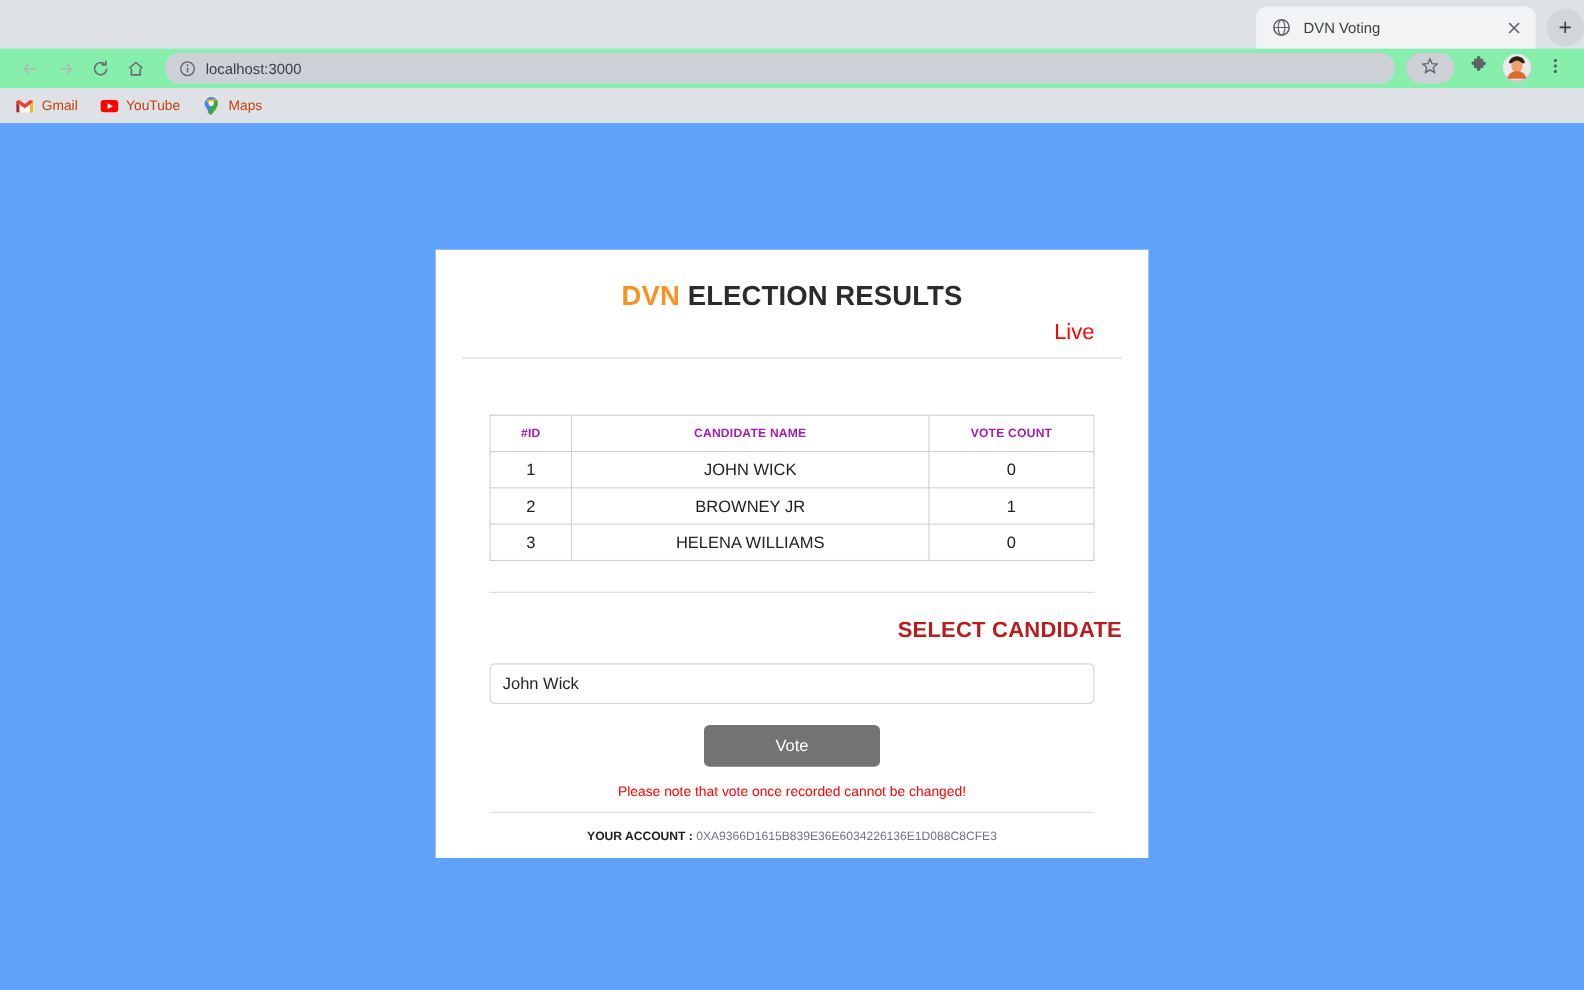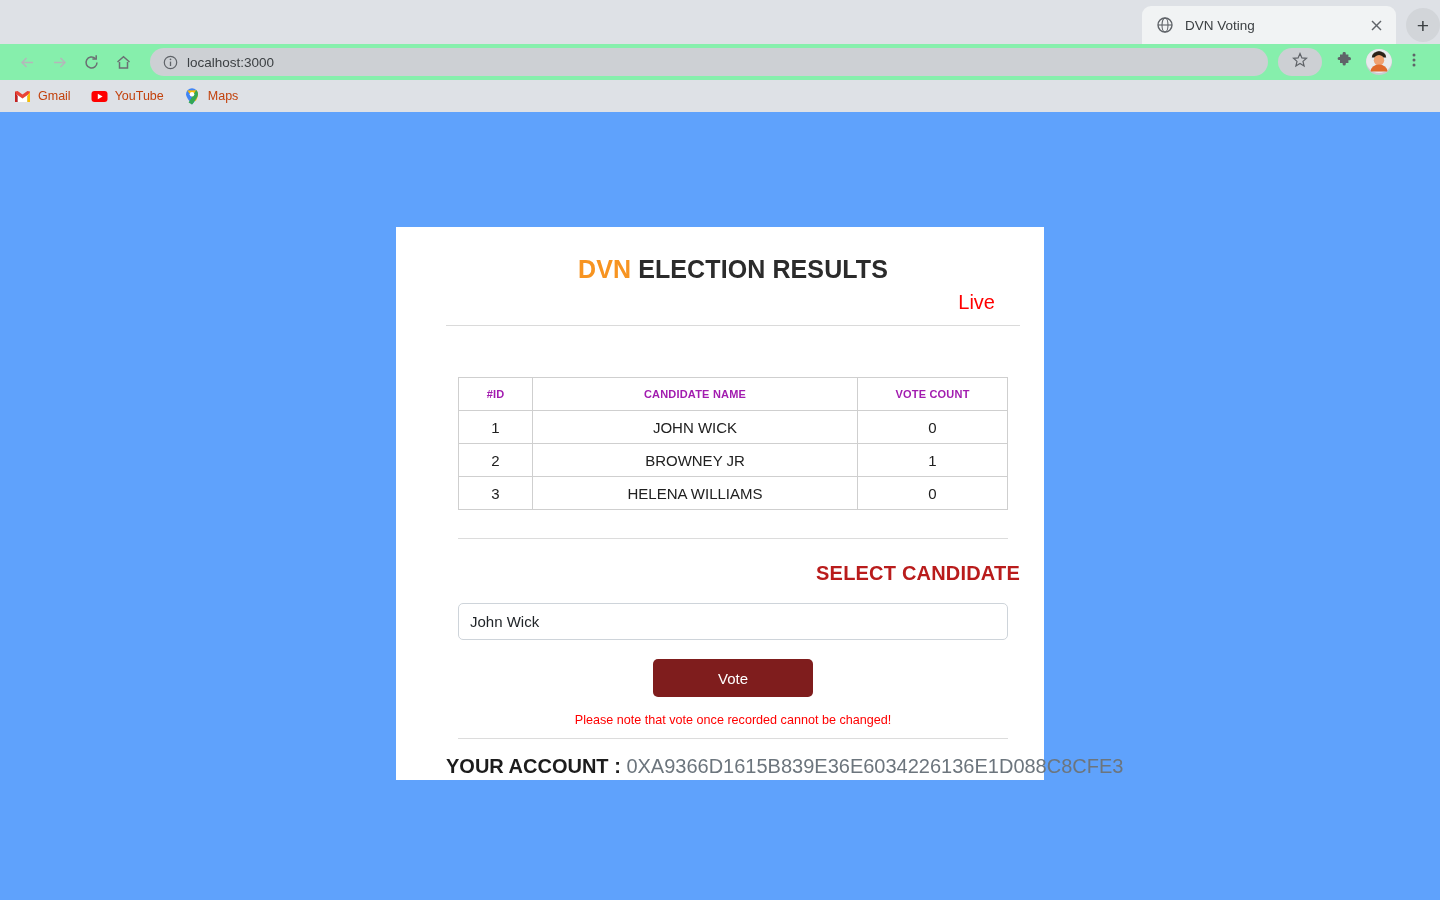--- a/index.html
+++ b/index.html
@@ -122,21 +122,21 @@
     position: relative;
   }
   .card {
     position: absolute;
     left: 396px; top: 115px;
     width: 648px;
     background: #ffffff;
     padding: 18px 0 0 0;
     height: 553px;
   }
-  .card-inner { padding: 0 24px; margin-left: 26px; }
+  .card-inner { padding: 0 24px; }
 
   .title-row { text-align: center; padding-top: 10px; }
   .title {
     font-size: 25px; font-weight: bold;
     color: #2b2b2b; letter-spacing: 0.1px;
   }
   .title .dvn { color: #f79421; }
   .live {
     text-align: right;
     font-size: 20px;
@@ -200,21 +200,21 @@
     padding: 0 11px;
     font-family: "Liberation Sans", sans-serif;
     appearance: none;
     -webkit-appearance: none;
     outline: none;
   }
 
   .vote-wrap { text-align: center; margin-top: 19px; }
   button.vote-btn {
     width: 160px; height: 38px;
-    background: #7f1d1d;
+    background: #737373;
     color: #ffffff;
     border: none;
     border-radius: 5px;
     font-size: 15px;
     font-family: "Liberation Sans", sans-serif;
     cursor: pointer;
   }
 
   .note {
     text-align: center;
@@ -224,21 +224,21 @@
   }
   .hr3 {
     border: none;
     border-top: 1px solid #dcdcdc;
     width: 550px;
     margin: 11px auto 0 auto;
   }
   .account {
     text-align: center;
     margin-top: 16px;
-    font-size: 20px;
+    font-size: 11px;
     white-space: nowrap;
   }
   .account .label { font-weight: bold; color: #1c1c1c; }
   .account .addr { color: #6c757d; font-weight: normal; }
 </style>
 </head>
 <body>
 
 <div class="browser-chrome">
 

